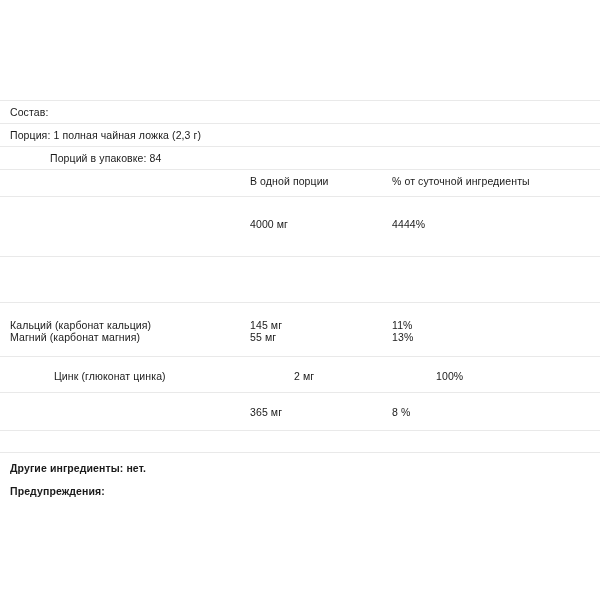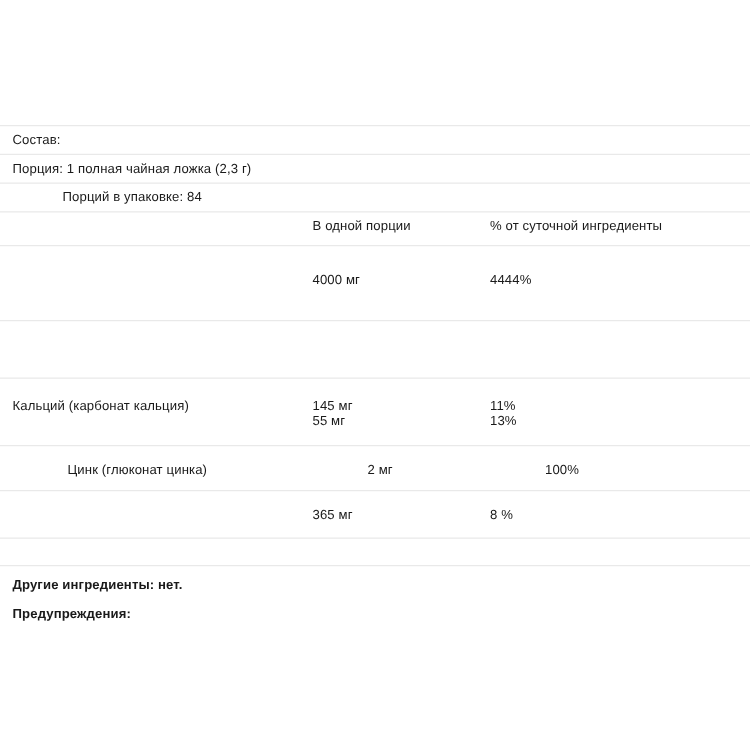--- a/index.html
+++ b/index.html
@@ -113,20 +113,21 @@
     <span class="cell-dv">4444%</span>
   </div>
 
   <div class="row" style="top:273px;margin-top:45px;">
     <span class="cell-label">Кальций (карбонат кальция)</span>
     <span class="cell-amount">145 мг</span>
     <span class="cell-dv">11%</span>
   </div>
 
   <div class="row" style="top:330px;">
+    <span class="cell-label">Магний (карбонат магния)</span>
     <span class="cell-amount">55 мг</span>
     <span class="cell-dv">13%</span>
   </div>
 
   <div class="row" style="top:369px;margin-left:44px;">
     <span class="cell-label">Цинк (глюконат цинка)</span>
     <span class="cell-amount">2 мг</span>
     <span class="cell-dv">100%</span>
   </div>
 

